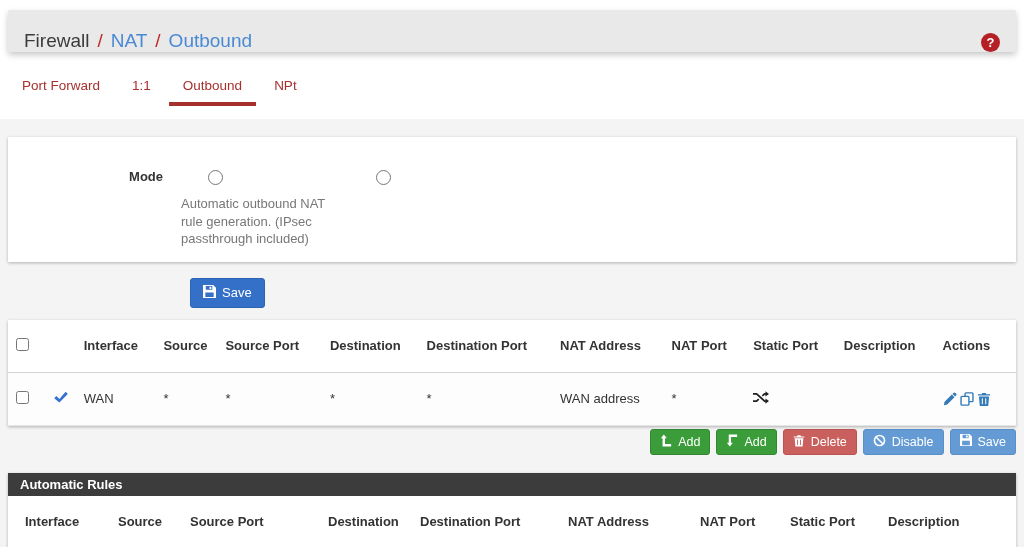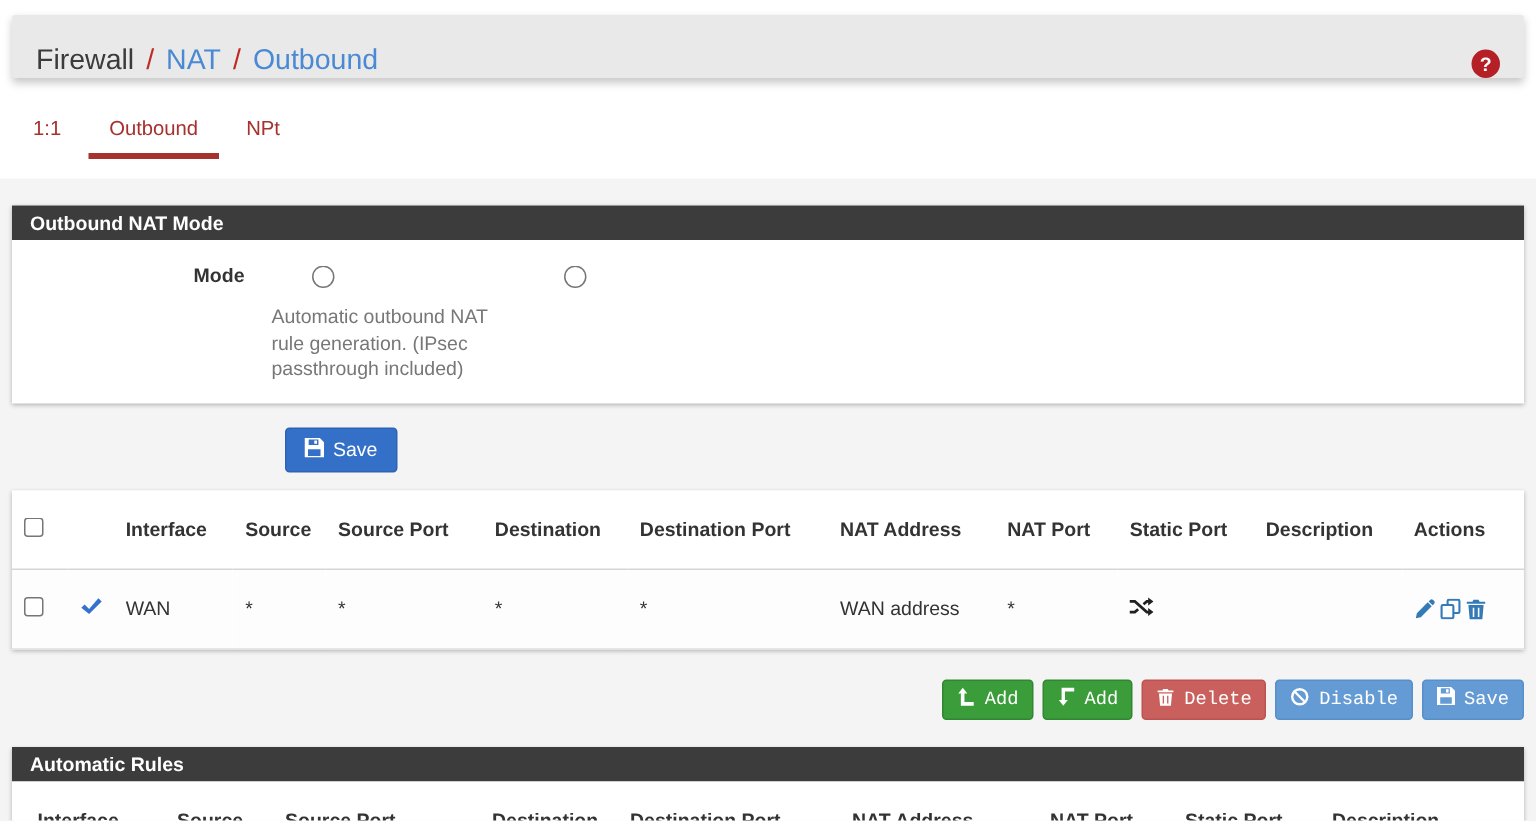--- a/index.html
+++ b/index.html
@@ -34,21 +34,21 @@
   }
   .tab.active { border-bottom-color:#a6312e; }
   
   .content { padding:18px 8px 0; }
   .panel { background:#fff; box-shadow:0 1px 3px rgba(0,0,0,.28); margin-bottom:0; }
   .panel-heading {
     background:#3c3c3c; color:#fff; font-weight:bold; font-size:13px;
     padding:4px 12px; line-height:15px;
   }
   
-  .mode-body { display:flex; padding:16px 0 14px; }
+  .mode-body { display:flex; padding:32px 0 14px; }
   .mode-label { width:168px; text-align:right; padding-right:13px; font-weight:bold; }
   .mode-options { display:flex; }
   .mode-option { width:168px; padding-left:5px; }
   .mode-option input[type=radio] {
     width:15px; height:15px; margin:1px 0 10px 27px; accent-color:#2f6fd0; cursor:pointer;
   }
   .option-text { color:#777; line-height:17.5px; padding-right:10px; }
   
   .save-row { padding:16px 0 12px 182px; }
   .btn {
@@ -61,21 +61,21 @@
   table { width:100%; border-collapse:collapse; font-size:13px; }
   th, td { text-align:left; padding:18px 8px; }
   thead th { font-weight:bold; border-bottom:1px solid #d5d5d5; background:#fff; white-space:nowrap; }
   tbody td { background:#fdfdfd; border-bottom:1px solid #e6e6e6; }
   input[type=checkbox] { width:13px; height:13px; margin:0; cursor:pointer; accent-color:#666; }
   .check-icon { color:#3572cf; }
   .random-icon { color:#212121; }
   .row-actions { display:flex; gap:3px; }
   .icon-btn { color:#337ab7; cursor:pointer; display:inline-flex; }
   
-  .table-actions { margin:20px 0 0; padding-bottom:18px; display:flex; justify-content:flex-end; gap:6px;font-family:Liberation Mono, monospace; }
+  .table-actions { margin:3px 0 0; padding-bottom:18px; display:flex; justify-content:flex-end; gap:6px; }
   .btn-sm { padding:4px 9px; font-size:12.5px; }
   .btn-success { background:#3a9d3a; border-color:#328632; }
   .btn-danger  { background:#c9605e; border-color:#bd5350; }
   .btn-info    { background:#659bd4; border-color:#568fc9; }
   
   .info-icon {
     margin:7px 0 0 6px; width:17px; height:17px; border-radius:50%;
     background:#337ab7; color:#fff; font-size:11px; font-weight:bold; font-style:italic;
     display:inline-flex; align-items:center; justify-content:center;
   }
@@ -89,31 +89,31 @@
     <header class="breadcrumb-bar">
       <span class="bc-section">Firewall</span>
       <span class="bc-sep">/</span>
       <a class="bc-link">NAT</a>
       <span class="bc-sep">/</span>
       <a class="bc-link">Outbound</a>
       <span class="help-icon">?</span>
     </header>
 
     <nav class="tabs">
+      <a class="tab">Port Forward</a>
       <a class="tab">1:1</a>
       <a class="tab active">Outbound</a>
       <a class="tab">NPt</a>
     </nav>
   </div>
 
   <main class="content">
 
     
     <section class="panel">
-      <div class="panel-heading">Outbound NAT Mode</div>
       <div class="mode-body">
         <div class="mode-label">Mode</div>
         <div class="mode-options">
           <div class="mode-option">
             <input type="radio" name="mode" style="">
             <div class="option-text">Automatic outbound NAT rule generation. (IPsec passthrough included)</div>
           </div>
           <div class="mode-option">
             <input type="radio" name="mode" style="">
           </div>

